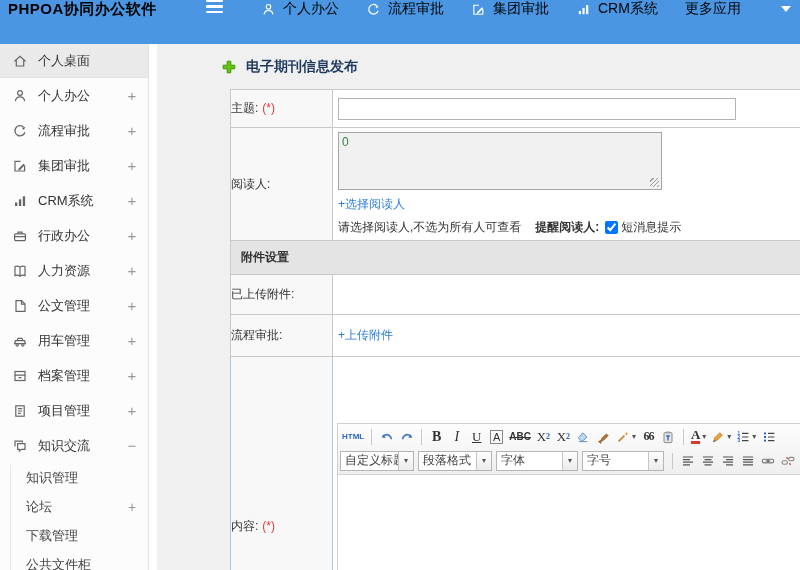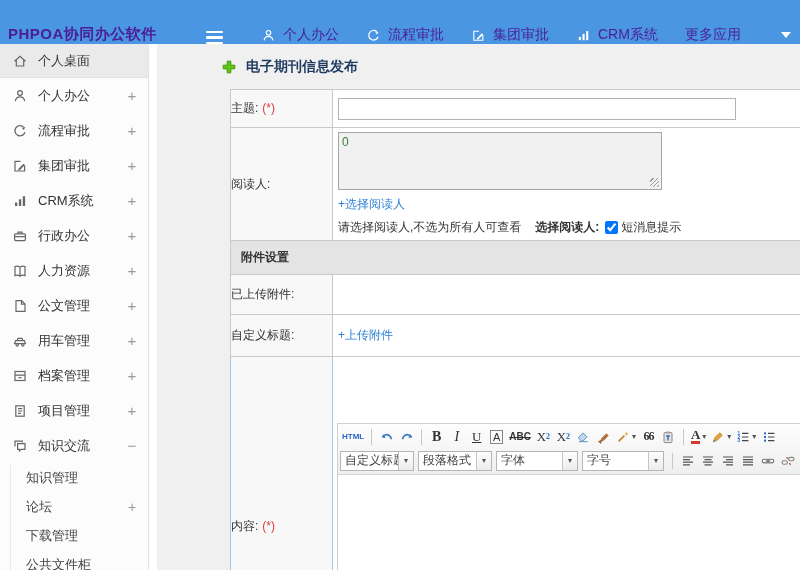--- a/index.html
+++ b/index.html
@@ -1,20 +1,20 @@
 <!DOCTYPE html>
 <html><head>
 <meta charset="utf-8">
 <style>
   html,body{margin:0;padding:0;}
   body{font-family:"Liberation Sans","DejaVu Sans",sans-serif;font-size:12px;color:#333;}
   .stage{position:relative;width:800px;height:570px;overflow:hidden;background:#fff;}
 
   
-  .header{position:absolute;top:0;left:0;right:0;height:44px;background:#4a96e2;display:flex;align-items:flex-end;color:#4c1d95;}
+  .header{position:absolute;top:0;left:0;right:0;height:44px;background:#4a96e2;display:flex;align-items:flex-start;color:#000000;}
   .app-title{font-size:15px;font-weight:bold;padding-left:8px;width:198px;letter-spacing:.5px;}
   .hamburger{width:17px;height:13px;display:flex;flex-direction:column;justify-content:space-between;cursor:pointer;margin-right:6px;}
   .hamburger i{display:block;height:2.4px;background:#fff;border-radius:1px;}
   .topnav{display:flex;align-items:center;margin-left:32px;gap:27px;font-size:14px;}
   .nav-item{display:flex;align-items:center;gap:7px;cursor:pointer;white-space:nowrap;}
   .nav-item svg{width:15px;height:15px;color:#fff;}
   .caret{width:0;height:0;border-left:5px solid transparent;border-right:5px solid transparent;border-top:6px solid #fff;margin-left:13px;cursor:pointer;}
 
   
   .sidebar{position:absolute;top:44px;left:0;bottom:0;width:148px;background:#fcfcfc;border-right:1px solid #e3e3e3;overflow:hidden;}
@@ -388,41 +388,41 @@
 
         <tr class="r-readers">
           <td class="lbl">
             <span>阅读人:</span>
           </td>
           <td class="val">
             <span class="ta-wrap"><textarea class="readers-ta" style="">0</textarea></span>
             <div class="link-row"><a class="blue">+选择阅读人</a></div>
             <div class="hint-row">
               <span>请选择阅读人,不选为所有人可查看</span>
-              <span class="remind">选择阅读人:</span>
+              <span class="remind">提醒阅读人:</span>
               <input type="checkbox" checked="true" style="">
               <span>短消息提示</span>
             </div>
           </td>
         </tr>
 
         <tr class="r-section">
           <td colspan="2">附件设置</td>
         </tr>
 
         <tr class="r-upload">
           <td class="lbl">
             <span>已上传附件:</span>
           </td>
           <td class="val"></td>
         </tr>
 
         <tr class="r-attop">
           <td class="lbl">
-            <span>自定义标题:</span>
+            <span>流程审批:</span>
           </td>
           <td class="val">
             <a class="blue">+上传附件</a>
           </td>
         </tr>
 
         <tr class="r-content">
           <td class="lbl">
             <span>内容:</span><span class="req">(*)</span>
           </td>

